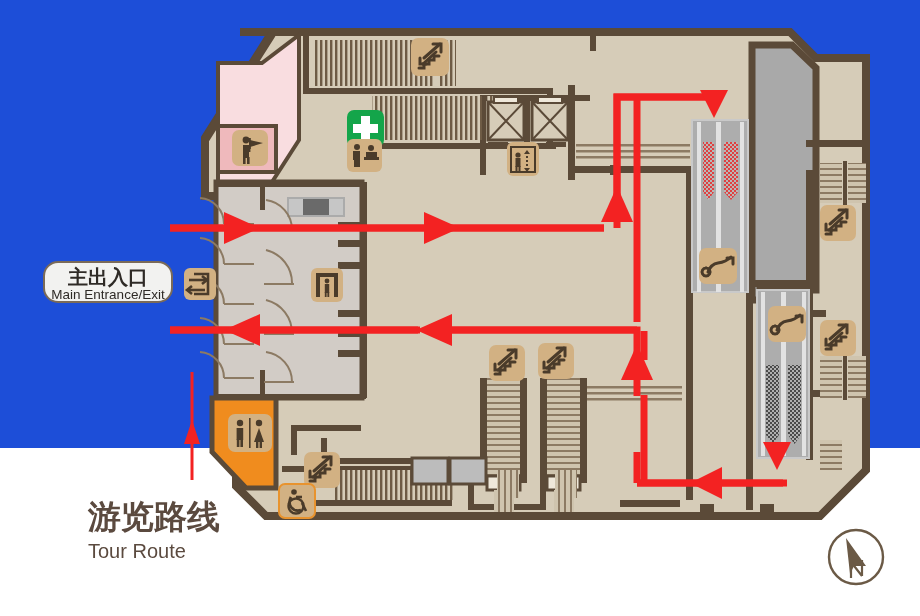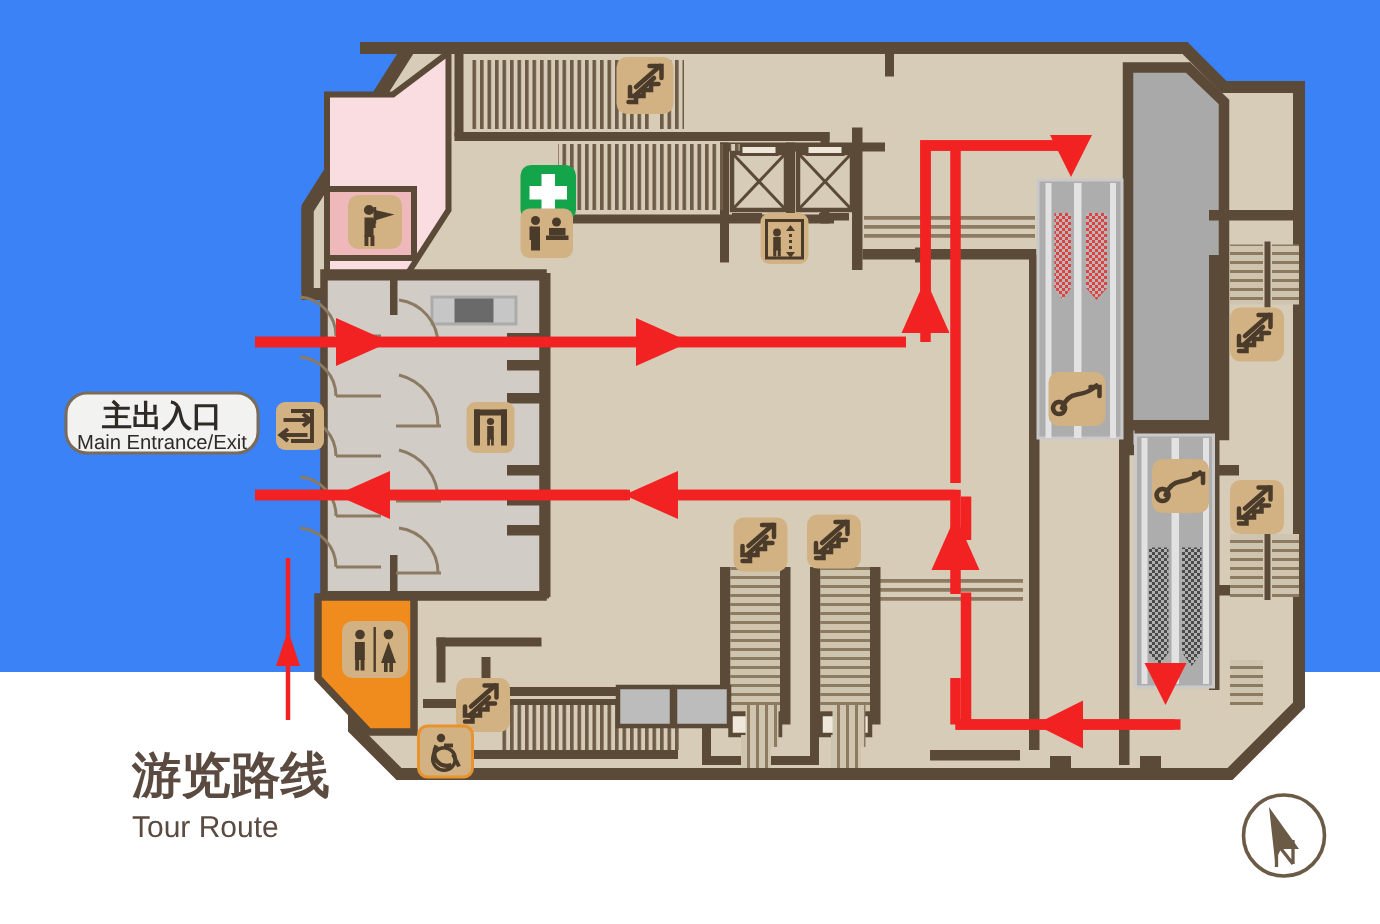--- a/index.html
+++ b/index.html
@@ -1,18 +1,18 @@
 <!DOCTYPE html>
 <html><head>
 <meta charset="utf-8">
 <style>
   html,body{margin:0;padding:0;background:#ffffff;}
   body{width:920px;height:616px;overflow:hidden;
        font-family:"Liberation Sans","DejaVu Sans",sans-serif;}
-  #stage{position:relative;width:920px;height:448px;background:#3b82f6;}
+  #stage{position:relative;width:920px;height:448px;background:#1d4ed8;}
   svg#plan{position:absolute;left:0;top:0;width:920px;height:616px;}
   .lbl-cn{font-family:"DejaVu Sans",sans-serif;font-weight:bold;}
   .lbl-en{font-family:"Liberation Sans",sans-serif;}
   text{user-select:none;}
 </style>
 </head>
 <body>
 
 <div id="stage">
 <svg id="plan" viewBox="0 0 920 616" xmlns="http://www.w3.org/2000/svg">

